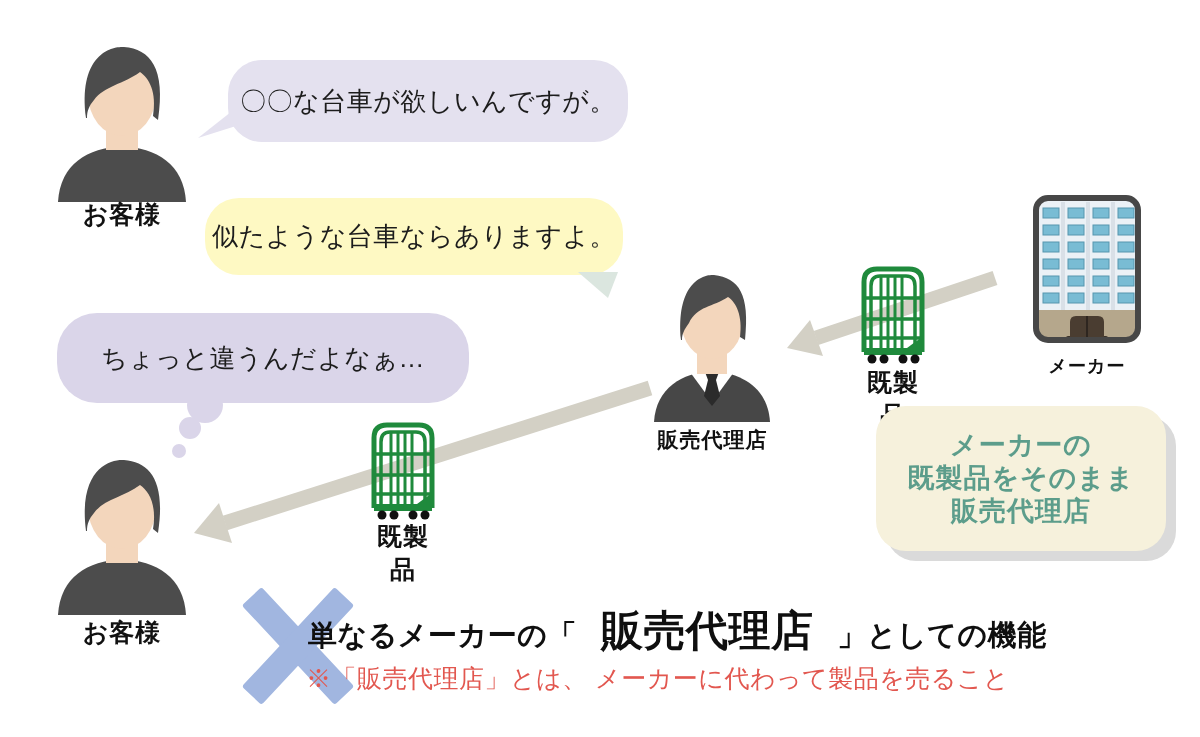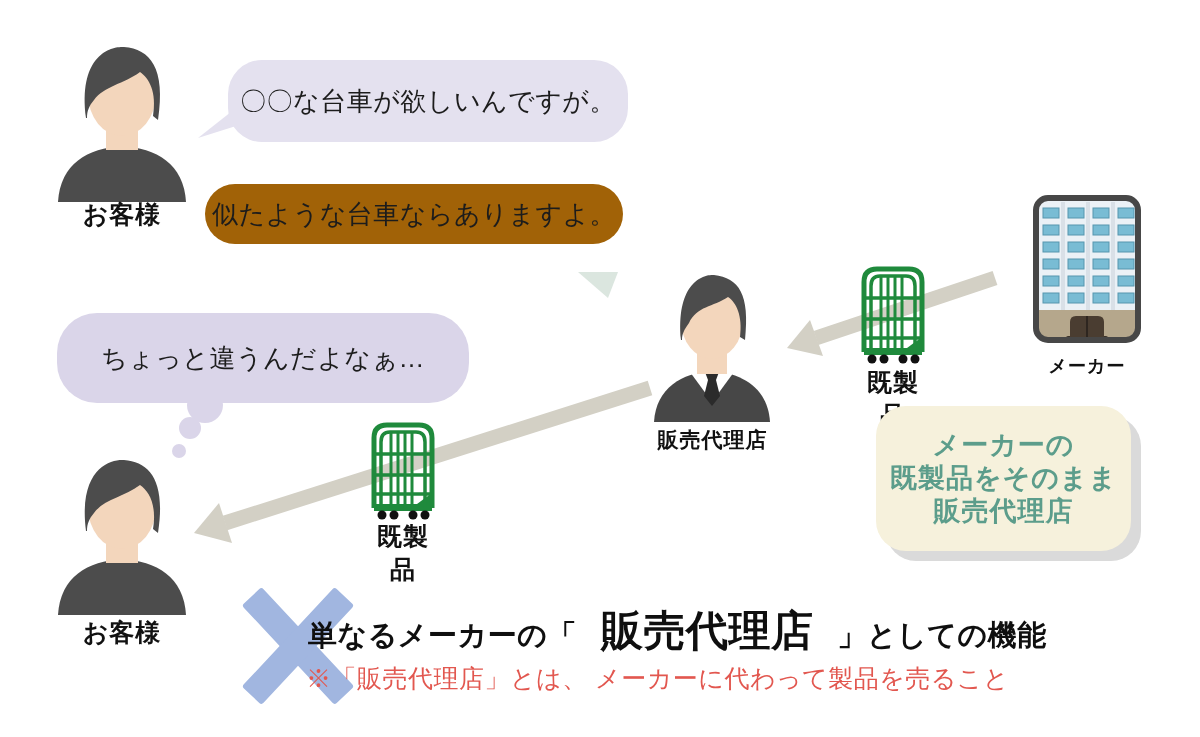--- a/index.html
+++ b/index.html
@@ -9,33 +9,33 @@
   }
   .layer{position:absolute;left:0;top:0;z-index:1;}
   .actor,.prop{position:absolute;z-index:2;}
   .bubble{
     position:absolute;z-index:3;border-radius:34px;
     display:flex;align-items:center;justify-content:center;
     font-size:26px;font-weight:500;color:#1c1c1c;letter-spacing:0.5px;
     text-align:center;
   }
   .bubble-request{left:228px;top:60px;width:400px;height:82px;background:#E4E1EF;}
-  .bubble-reply{left:205px;top:184px;width:418px;height:60px;background:#a16207;}
+  .bubble-reply{left:205px;top:198px;width:418px;height:77px;background:#fef9c3;}
   .bubble-thought{left:57px;top:313px;width:412px;height:90px;background:#DAD5E9;border-radius:40px;}
   .tail{position:absolute;z-index:3;}
   .thought-dot{position:absolute;z-index:2;background:#DAD5E9;border-radius:50%;}
   .dot-bump{left:187px;top:387px;width:36px;height:36px;z-index:2;}
   .dot-mid{left:179px;top:417px;width:22px;height:22px;}
   .dot-small{left:172px;top:444px;width:14px;height:14px;}
   .actor-label{
     position:absolute;z-index:2;text-align:center;color:#111111;
     font-weight:800;font-size:25px;letter-spacing:1px;
   }
   .note-box{
-    position:absolute;z-index:2;left:876px;top:406px;width:255px;height:145px;
+    position:absolute;z-index:2;left:876px;top:406px;width:290px;height:145px;
     background:#F6F1DC;border-radius:30px;box-shadow:10px 10px 0 #DADADA;
     display:flex;flex-direction:column;align-items:center;justify-content:center;
     font-size:27px;line-height:33px;font-weight:800;color:#5C9D8B;letter-spacing:1px;
     text-align:center;
   }
   .x-mark{position:absolute;z-index:1;left:251px;top:595px;width:94px;height:102px;}
   .x-bar{
     position:absolute;left:50%;top:50%;width:136px;height:27px;border-radius:3px;
     background:#A1B6E0;
   }

